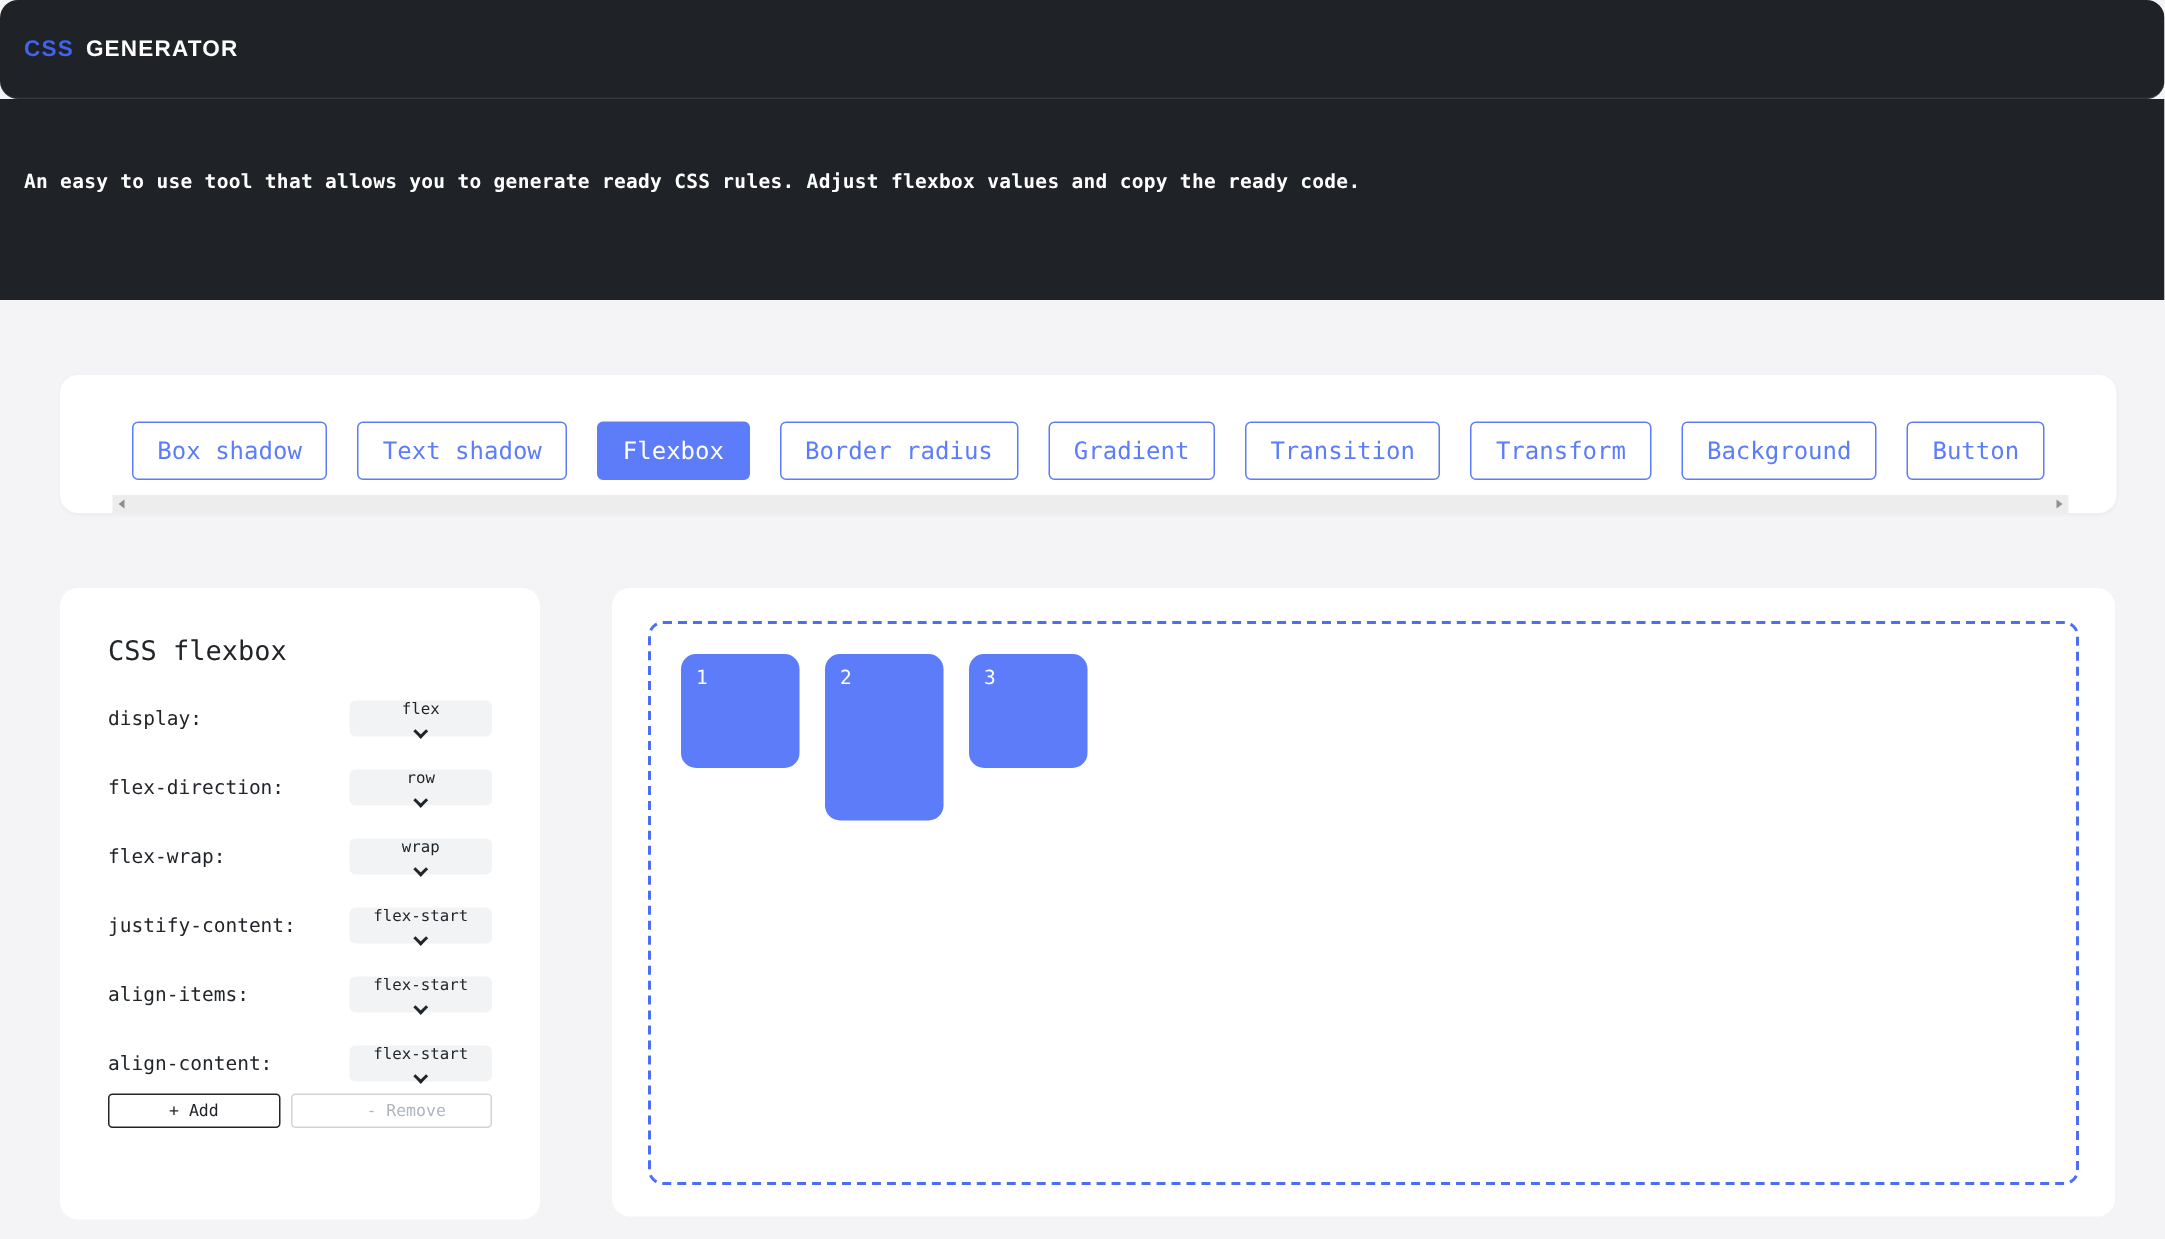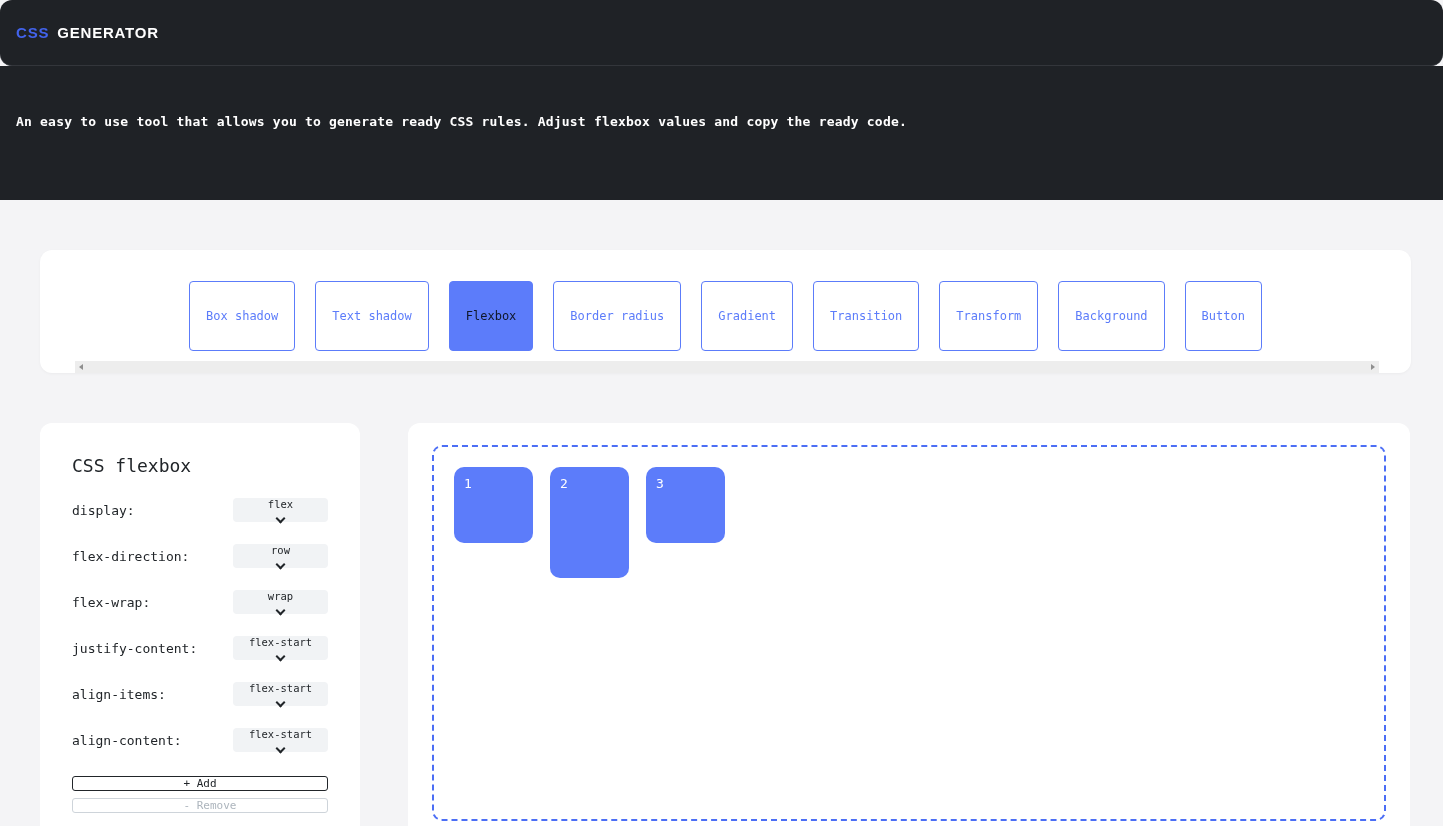--- a/index.html
+++ b/index.html
@@ -59,32 +59,32 @@
     box-shadow: 0 1px 3px rgba(0,0,0,0.04);
   }
   .tab-row {
     display: flex;
     justify-content: center;
     gap: 20px;
     padding-top: 31px;
   }
   .tab-btn {
     font-family: "DejaVu Sans Mono", monospace;
-    font-size: 12px;
+    font-size: 16px;
     color: #5c7cfa;
     background: #ffffff;
     border: 1px solid #5c7cfa;
     border-radius: 4px;
-    padding: 27px 16px;
+    padding: 9px 16px;
     cursor: pointer;
     white-space: nowrap;
   }
   .tab-btn.active {
     background: #5c7cfa;
-    color: #0f172a;
+    color: #ffffff;
   }
   .hscrollbar {
     margin: 10px 32px 29px 35px;
     height: 12px;
     background: #ededed;
     position: relative;
   }
   .hscroll-arrow {
     position: absolute;
     top: 3px;
@@ -146,22 +146,21 @@
     width: 7px; height: 7px;
     border-right: 2px solid #212529;
     border-bottom: 2px solid #212529;
     transform: rotate(45deg);
     margin-top: -4px;
     flex: none;
   }
   .panel-buttons {
     display: flex;
     gap: 7px;
-    margin-top: 24px;
-    flex-direction: column;
+    margin-top: 8px;
   }
   .panel-btn {
     flex: 1;
     height: 23px;
     font-family: "DejaVu Sans Mono", monospace;
     font-size: 11px;
     border-radius: 3px;
     background: #ffffff;
     cursor: pointer;
   }

